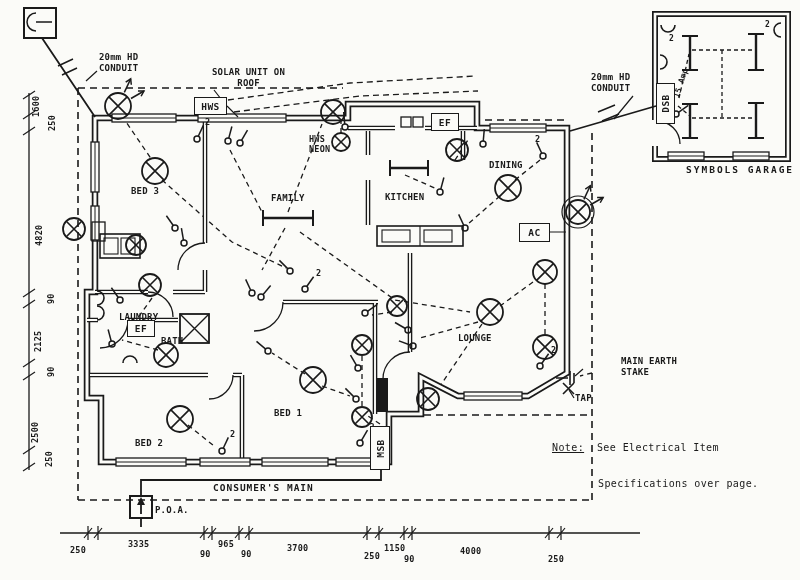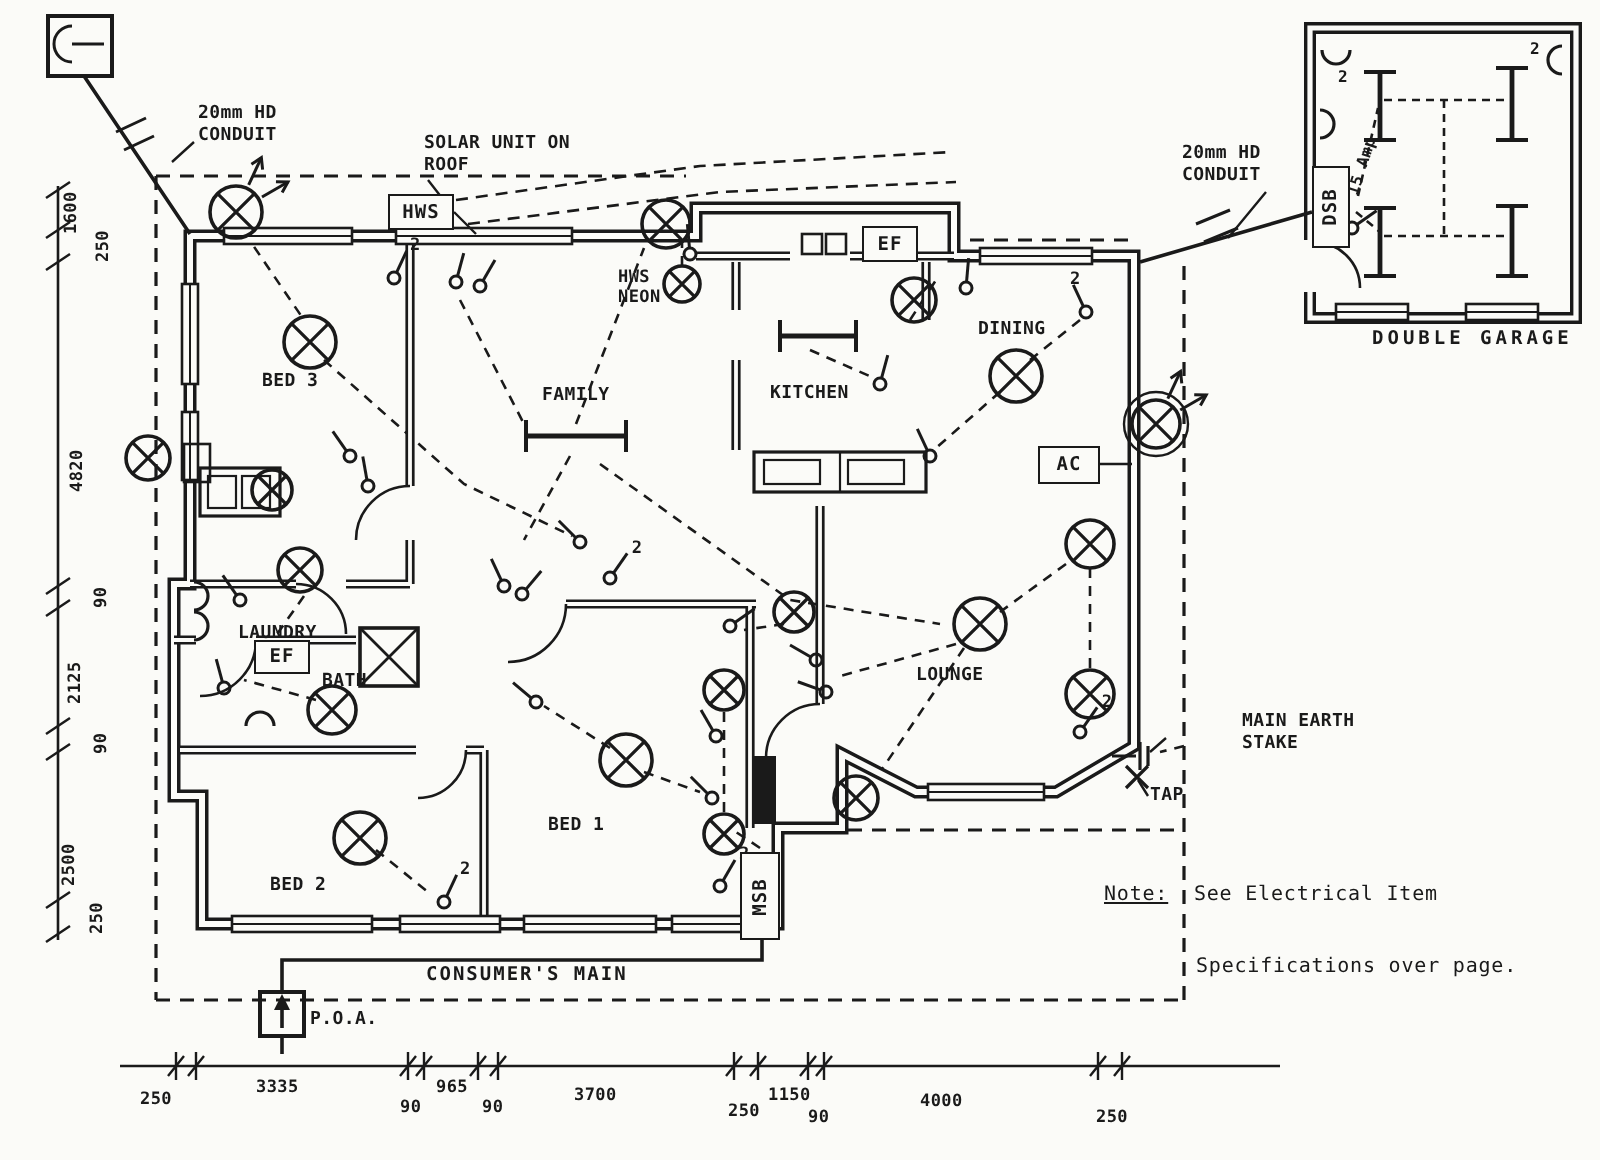--- a/index.html
+++ b/index.html
@@ -385,27 +385,27 @@
           <path class="ink" stroke-width="1.2" d="M 367,526 V 540 M 363,538 L 371,528"></path>
           <path class="ink" stroke-width="1.2" d="M 379,526 V 540 M 375,538 L 383,528"></path>
           <path class="ink" stroke-width="1.2" d="M 404,526 V 540 M 400,538 L 408,528"></path>
           <path class="ink" stroke-width="1.2" d="M 412,526 V 540 M 408,538 L 416,528"></path>
           <path class="ink" stroke-width="1.2" d="M 549,526 V 540 M 545,538 L 553,528"></path>
           <path class="ink" stroke-width="1.2" d="M 561,526 V 540 M 557,538 L 565,528"></path>
         </g>
       </g>
 </svg>
 
-<div class="lbl" style="left:686px;top:164px;letter-spacing:2px;font-size:9.5px">DOUBLE GARAGE</div>
+<div class="lbl" style="left:686px;top:164px;letter-spacing:2px;font-size:9.5px">SYMBOLS GARAGE</div>
 <div class="note" style="left:552px;top:442px"><span class="u">Note:</span>  <span>See Electrical Item</span></div>
 <div class="note" style="left:598px;top:478px">Specifications over page.</div>
 
     <div class="lbl" style="left: 99px; top: 52px;">20mm HD
 CONDUIT</div>
-    <div class="lbl" style="left: 212px; top: 67px;">SOLAR UNIT ON
+    <div class="lbl" style="left: 212px; top: 67px; text-align: center;">SOLAR UNIT ON
 ROOF</div>
     <div class="lbl" style="left: 309px; top: 134px; font-size: 8.5px;">HWS
 NEON</div>
     <div class="lbl" style="left: 591px; top: 72px;">20mm HD
 CONDUIT</div>
     <div class="lbl" style="left: 106px; top: 186px; margin-left: 25px;">BED 3</div>
     <div class="lbl" style="left: 271px; top: 193px;">FAMILY</div>
     <div class="lbl" style="left: 385px; top: 192px;">KITCHEN</div>
     <div class="lbl" style="left: 489px; top: 160px;">DINING</div>
     <div class="lbl" style="left: 119px; top: 312px;">LAUNDRY</div>

